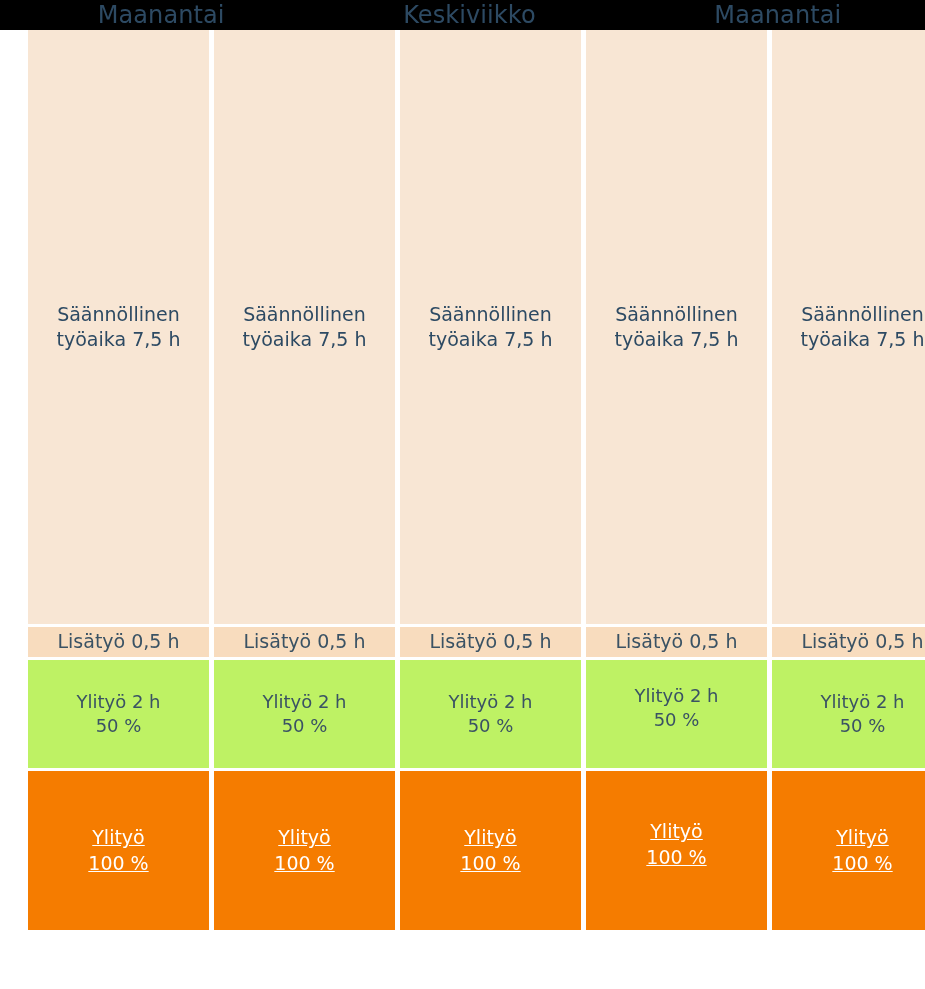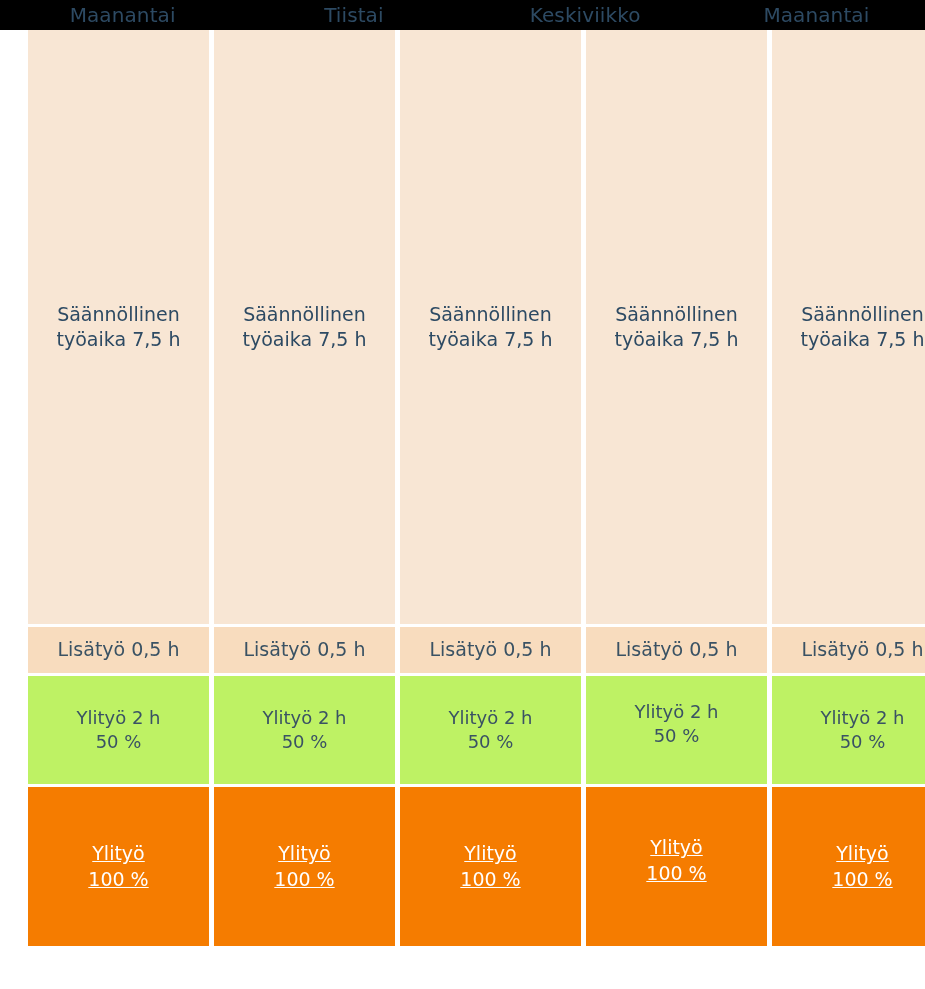--- a/index.html
+++ b/index.html
@@ -30,21 +30,21 @@
     height: 30px;
     background: #000000;
     display: flex;
   }
   .header-cell {
     flex: 1 1 0;
     display: flex;
     align-items: center;
     justify-content: center;
     color: #2d4a63;
-    font-size: 20px;
+    font-size: 24px;
     font-weight: 400;
     letter-spacing: 0.1px;
     line-height: 1;
     white-space: nowrap;
     margin-left: 14px;
   }
 
   
   .grid-body {
     position: absolute;
@@ -79,21 +79,21 @@
 
   
   .cell-regular {
     height: 594px;
     background: #f8e6d4;
     color: #2d4a63;
     font-size: 19px;
   }
   
   .cell-extra {
-    height: 46px;
+    height: 30px;
     background: #f8dcbe;
     color: #3a5264;
     font-size: 19px;
     justify-content: center;
   }
   
   .cell-ot50 {
     height: 108px;
     background: #bef264;
     color: #3a5264;
@@ -124,23 +124,20 @@
 </head>
 <body>
 
 <div id="schedule">
 
   <div class="header-band">
     <div class="header-cell">
       <span>Maanantai</span>
     </div>
     <div class="header-cell">
-      <span>Tiistai</span>
-    </div>
-    <div class="header-cell">
       <span>Keskiviikko</span>
     </div>
     <div class="header-cell">
       <span>Maanantai</span>
     </div>
   </div>
 
   <div class="grid-body">
 
     <div class="day-column">

